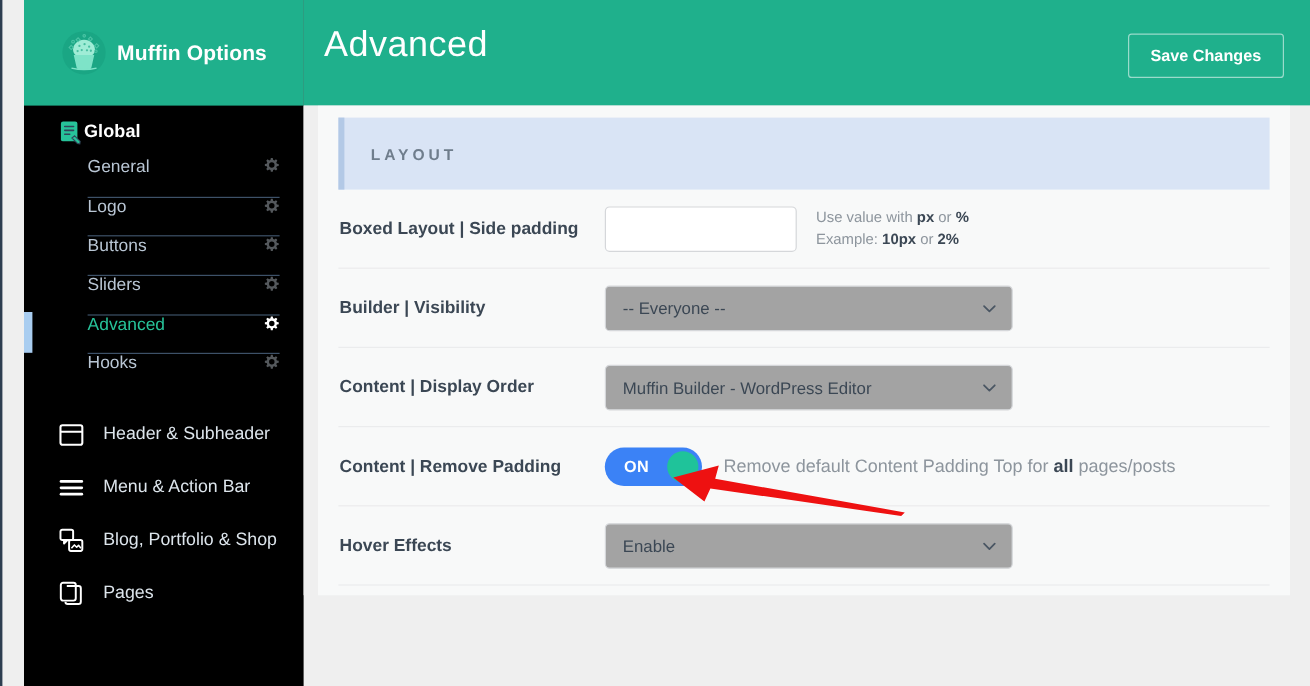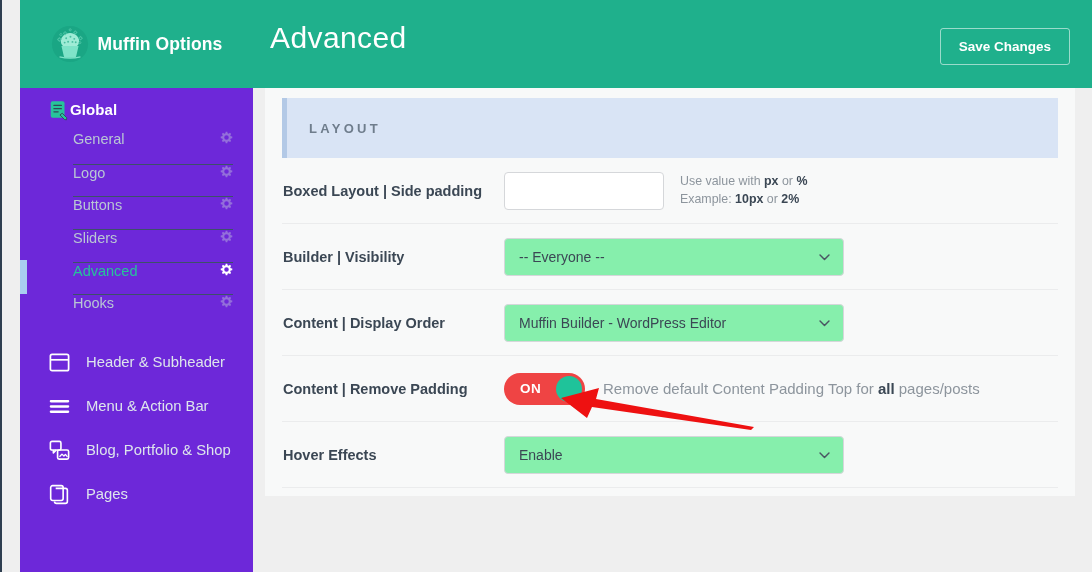--- a/index.html
+++ b/index.html
@@ -12,21 +12,21 @@
   #app { position: relative; width: 1092px; height: 572px; background: #efefef; }
 
   
   .page-gutter { position: absolute; left: 0; top: 0; width: 20px; height: 572px; background: #efefef; }
   .gutter-line { position: absolute; left: 0; top: 0; width: 2px; height: 572px; background: #2e3e50; }
 
   
   .sidebar {
     position: absolute; left: 20px; top: 0;
     width: 233px; height: 572px;
-    background: #6d28d9;
+    background: #000000;
   }
   .brand {
     height: 88px; background: #1fb08c;
     display: flex; align-items: center; justify-content: center; gap: 9px;
   }
   .brand-logo { width: 38px; height: 38px; flex: none; }
   .brand-title {
     color: #ffffff; font-size: 17.5px; font-weight: bold;
     letter-spacing: .1px;
   }
@@ -124,42 +124,42 @@
     width: 160px; height: 38px;
     border: 1px solid #d5d7da; border-radius: 4px;
     background: #ffffff; padding: 0 10px;
     font-size: 14px; color: #3b4754;
     font-family: "Liberation Sans", sans-serif;
   }
   .sel-wrap { position: relative; width: 340px; }
   .sel {
     width: 340px; height: 38px;
     border: 1px solid #d5d7da; border-radius: 4px;
-    background: #86efac; padding: 0 34px 0 14px;
+    background: #a3a3a3; padding: 0 34px 0 14px;
     font-size: 14px; color: #3b4754;
     appearance: none; -webkit-appearance: none;
     font-family: "Liberation Sans", sans-serif;
     cursor: pointer;
   }
   .chev {
     position: absolute; right: 13px; top: 13px;
     width: 13px; height: 13px; pointer-events: none;
   }
 
   .hint {
     margin-left: 16px; font-size: 12.4px; color: #8d959d; line-height: 1.42;
   }
   .hint b { color: #3b4754; }
   .hint-inline { margin-left: 18px; font-size: 15px; color: #8d959d; }
   .hint-inline b { color: #3b4754; }
 
   
   .toggle {
     position: relative; width: 81px; height: 32px;
-    border-radius: 16px; background: #ef4444;
+    border-radius: 16px; background: #3b82f6;
     display: flex; align-items: center; cursor: pointer;
   }
   .toggle .on-txt {
     color: #ffffff; font-size: 13.5px; font-weight: bold;
     margin-left: 16px; letter-spacing: .4px;
   }
   .toggle .knob {
     position: absolute; right: 3px; top: 3px;
     width: 26px; height: 26px; border-radius: 50%;
     background: #1fc39a;

